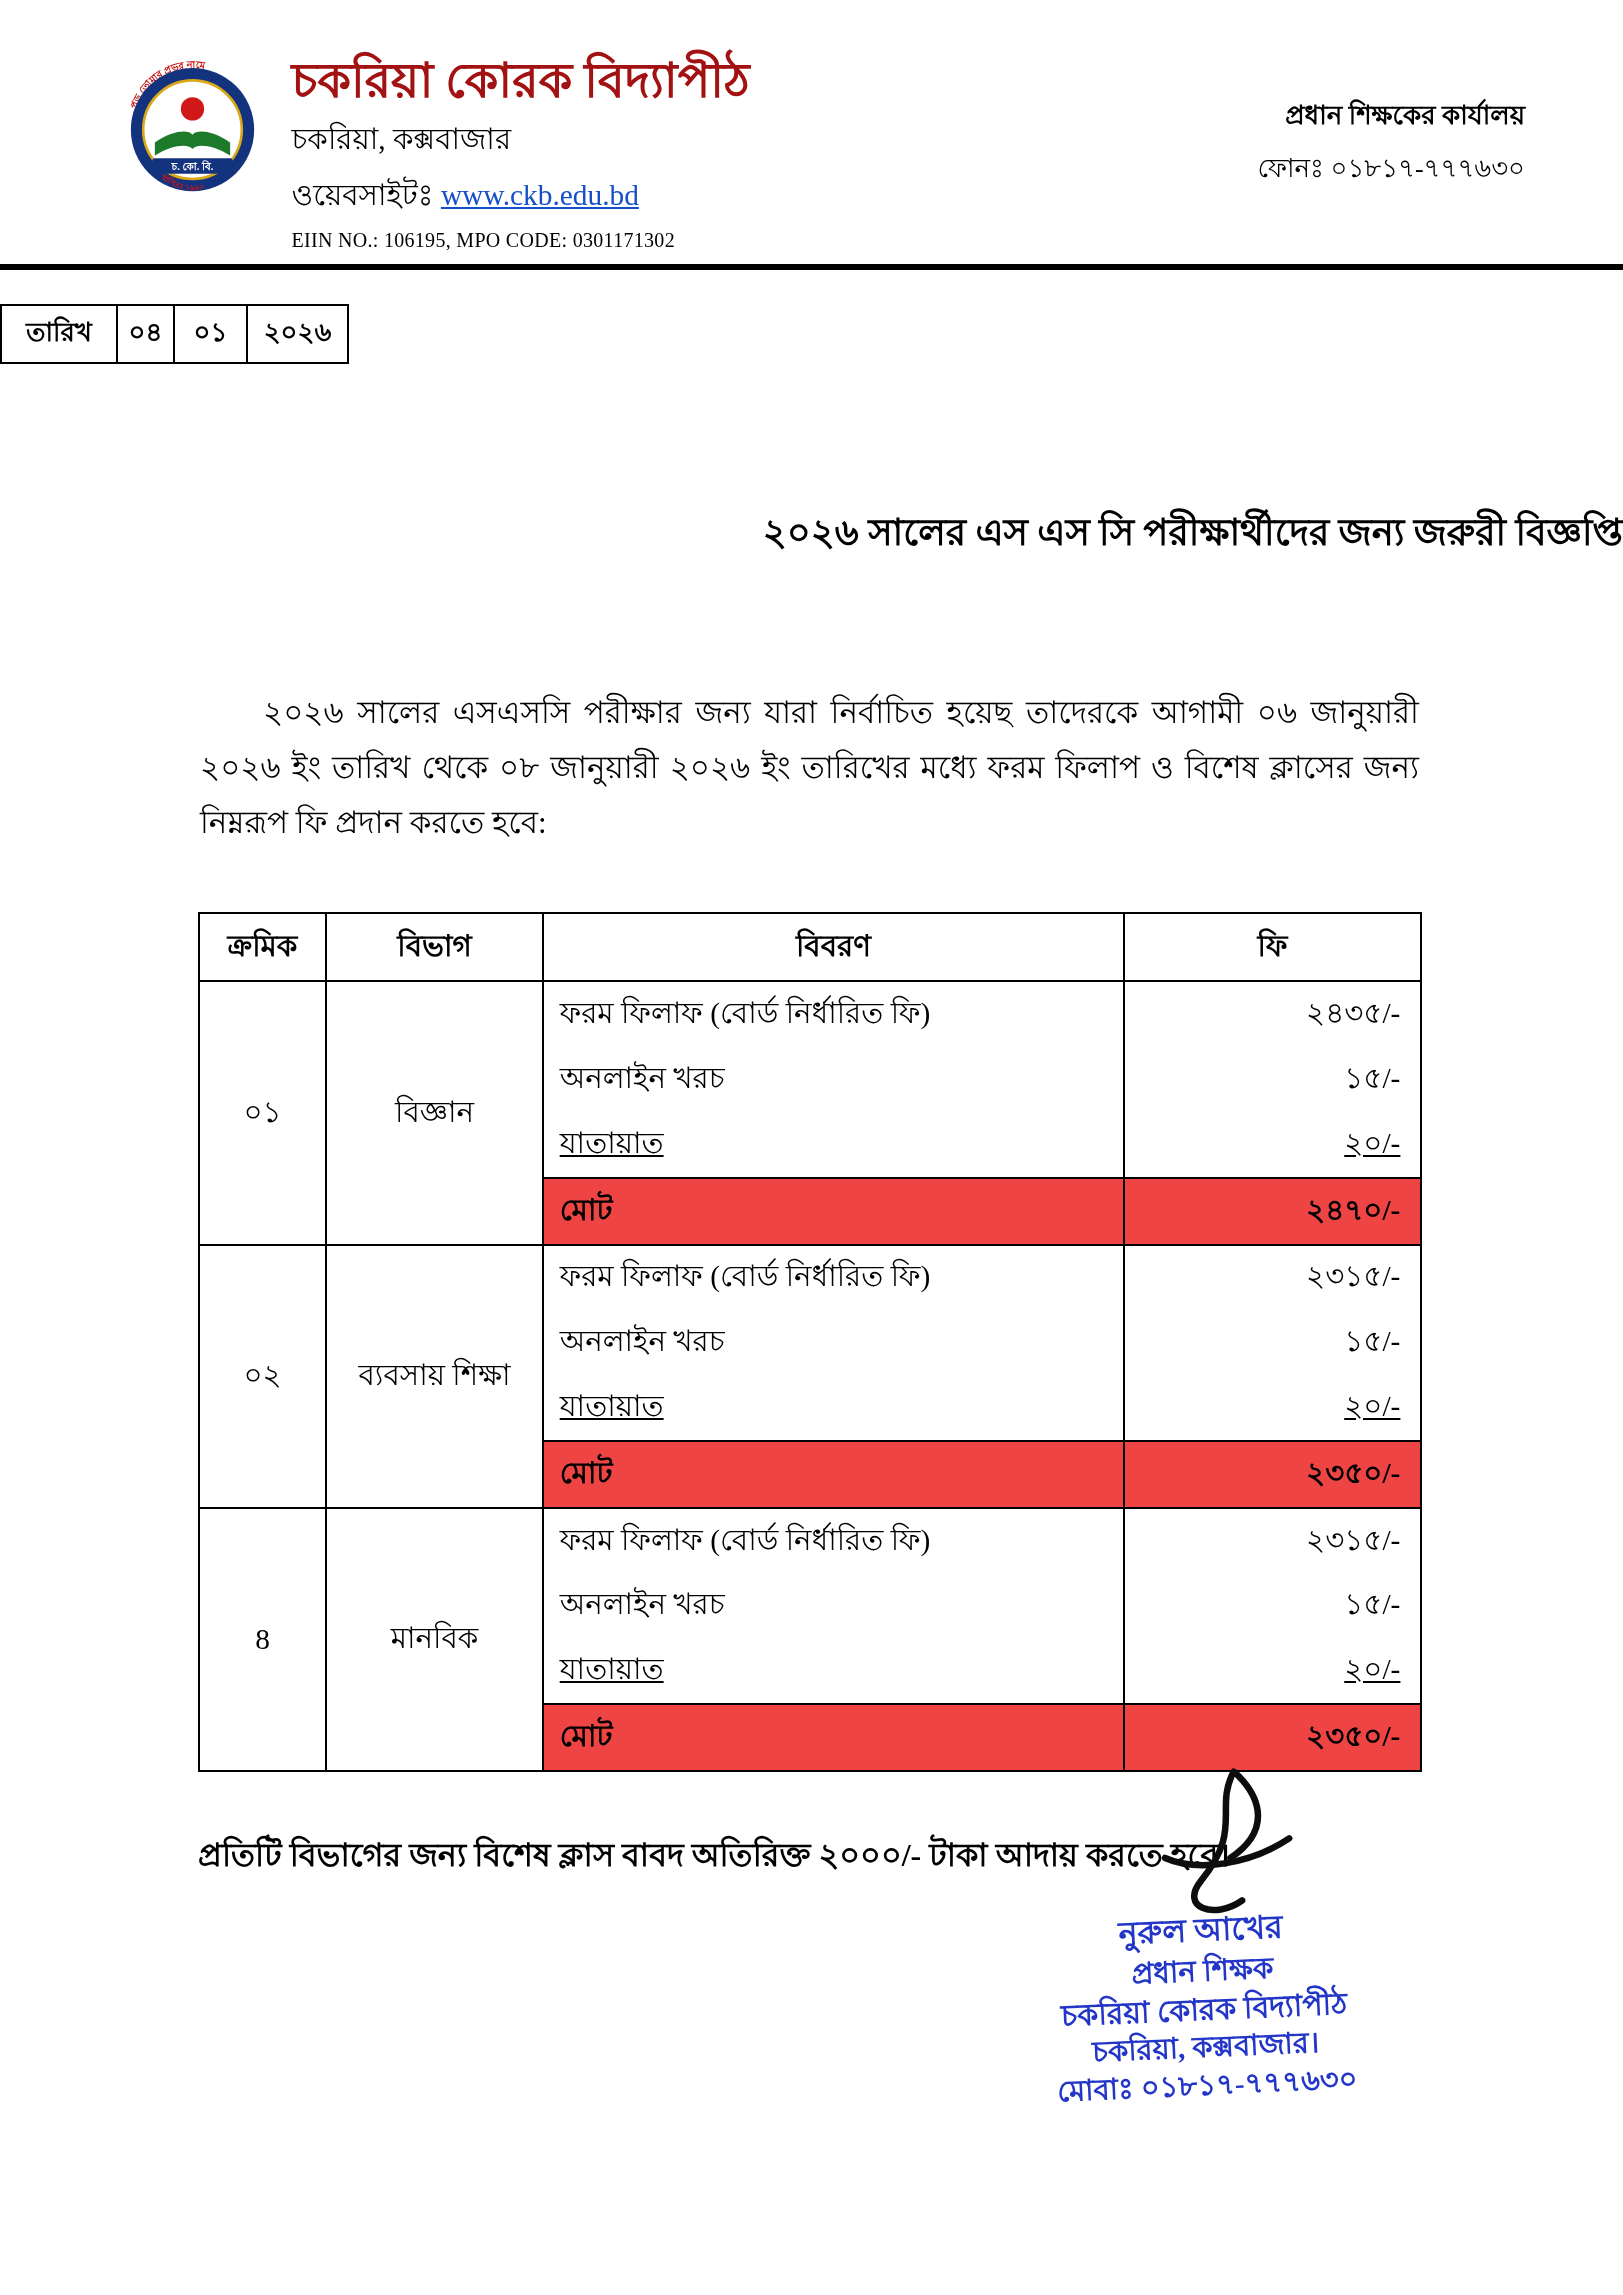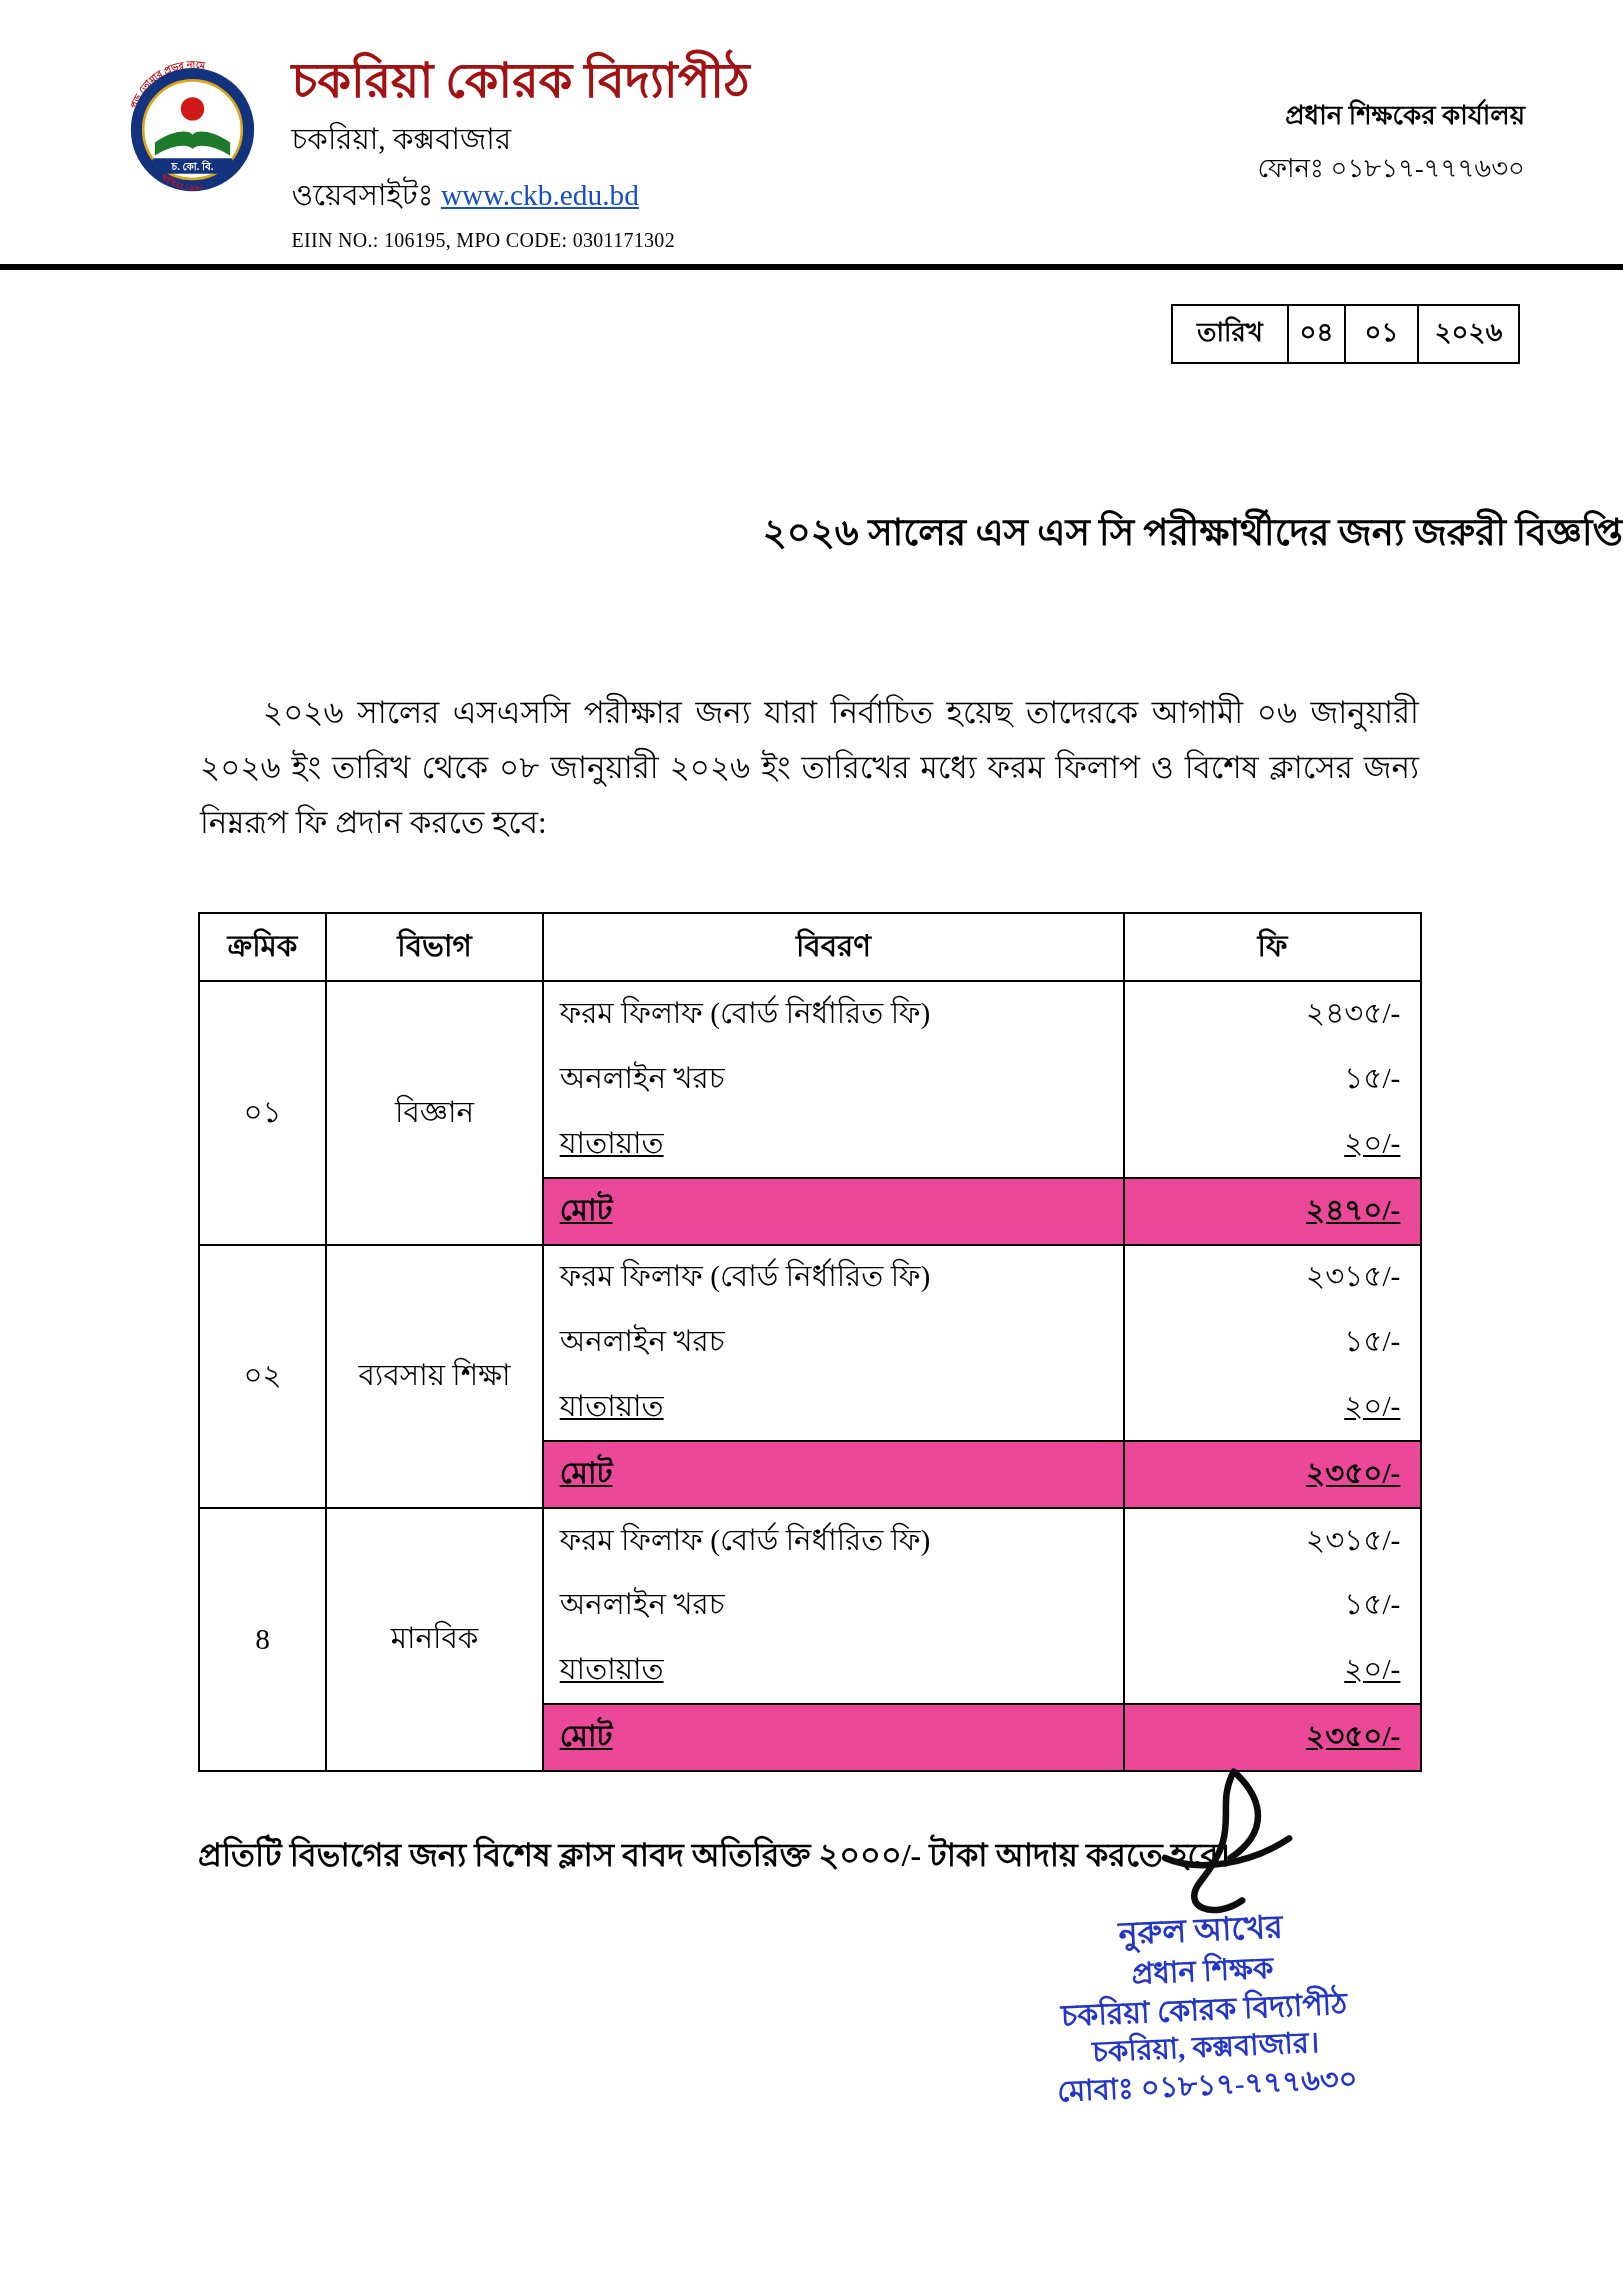--- a/index.html
+++ b/index.html
@@ -25,21 +25,21 @@
   .eiin { font-size: 20px; margin-top: 7.9px; letter-spacing: 0.3px; }
   .office-block { margin-left: auto; text-align: right; padding-top: 51px; white-space: nowrap; }
   .office-title { font-size: 26px; font-weight: bold; }
   .office-phone { font-size: 26px; margin-top: 9.2px; }
   .office-email { font-size: 27px; margin-top: 7.9px; }
 
   
   .rule { height: 6.5px; border-top: 3.9px solid #000; border-bottom: 3.3px solid #000; }
 
   
-  .date-row { display: flex; justify-content: flex-end; padding-right: 103px; margin-top: 34px; }
+  .date-row { display: flex; padding-right: 103px; margin-top: 34px; }
   .date-table { border-collapse: collapse; font-size: 26px; font-weight: bold; }
   .date-table td { border: 2.6px solid #000; text-align: center; padding: 5.9px 0; }
   .dt-label { width: 116px; }
   .dt-d { width: 57px; }
   .dt-m { width: 73px; }
   .dt-y { width: 101px; }
 
   
   .notice-title { text-align: right; font-size: 37px; font-weight: bold; margin-top: 139px; }
   .body-text { margin: 119px 204px 0 200px; font-size: 31px; line-height: 1.78; text-align: justify; text-indent: 63px; }
@@ -51,21 +51,21 @@
   .col-serial { width: 127px; }
   .col-division { width: 217px; }
   .col-desc { width: 581px; }
   .col-fee { width: 297px; }
   td.c-serial, td.c-division { text-align: center; vertical-align: middle; }
   td.c-desc { padding: 7.9px 7.9px 7.9px 15.7px; }
   td.c-fee { text-align: right; padding: 7.9px 19.6px 7.9px 0; }
   .r-first td.c-desc, .r-first td.c-fee { border-bottom: none; }
   .r-mid td.c-desc, .r-mid td.c-fee { border-top: none; border-bottom: none; }
   .r-last td.c-desc, .r-last td.c-fee { border-top: none; text-decoration: underline; }
-  .total-row td { background: #ec4899; font-weight: bold; text-decoration: underline; }
+  .total-row td { background: #ef4444; font-weight: bold; }
 
   
   .footer-note { margin: 58px 196px 0 198px; font-size: 32px; font-weight: bold; }
 
   
   .signature-block { position: absolute; left: 916px; top: 1760px; width: 576px; text-align: center; }
   .signature-svg { width: 281px; height: 196px; display: block; margin: 0 auto -46px 151px; }
   .stamp { color: #2336c8; font-weight: bold; transform: rotate(-2.5deg); line-height: 1.3; }
   .stamp-name { font-size: 32px; }
   .stamp-designation { font-size: 29.4px; }

